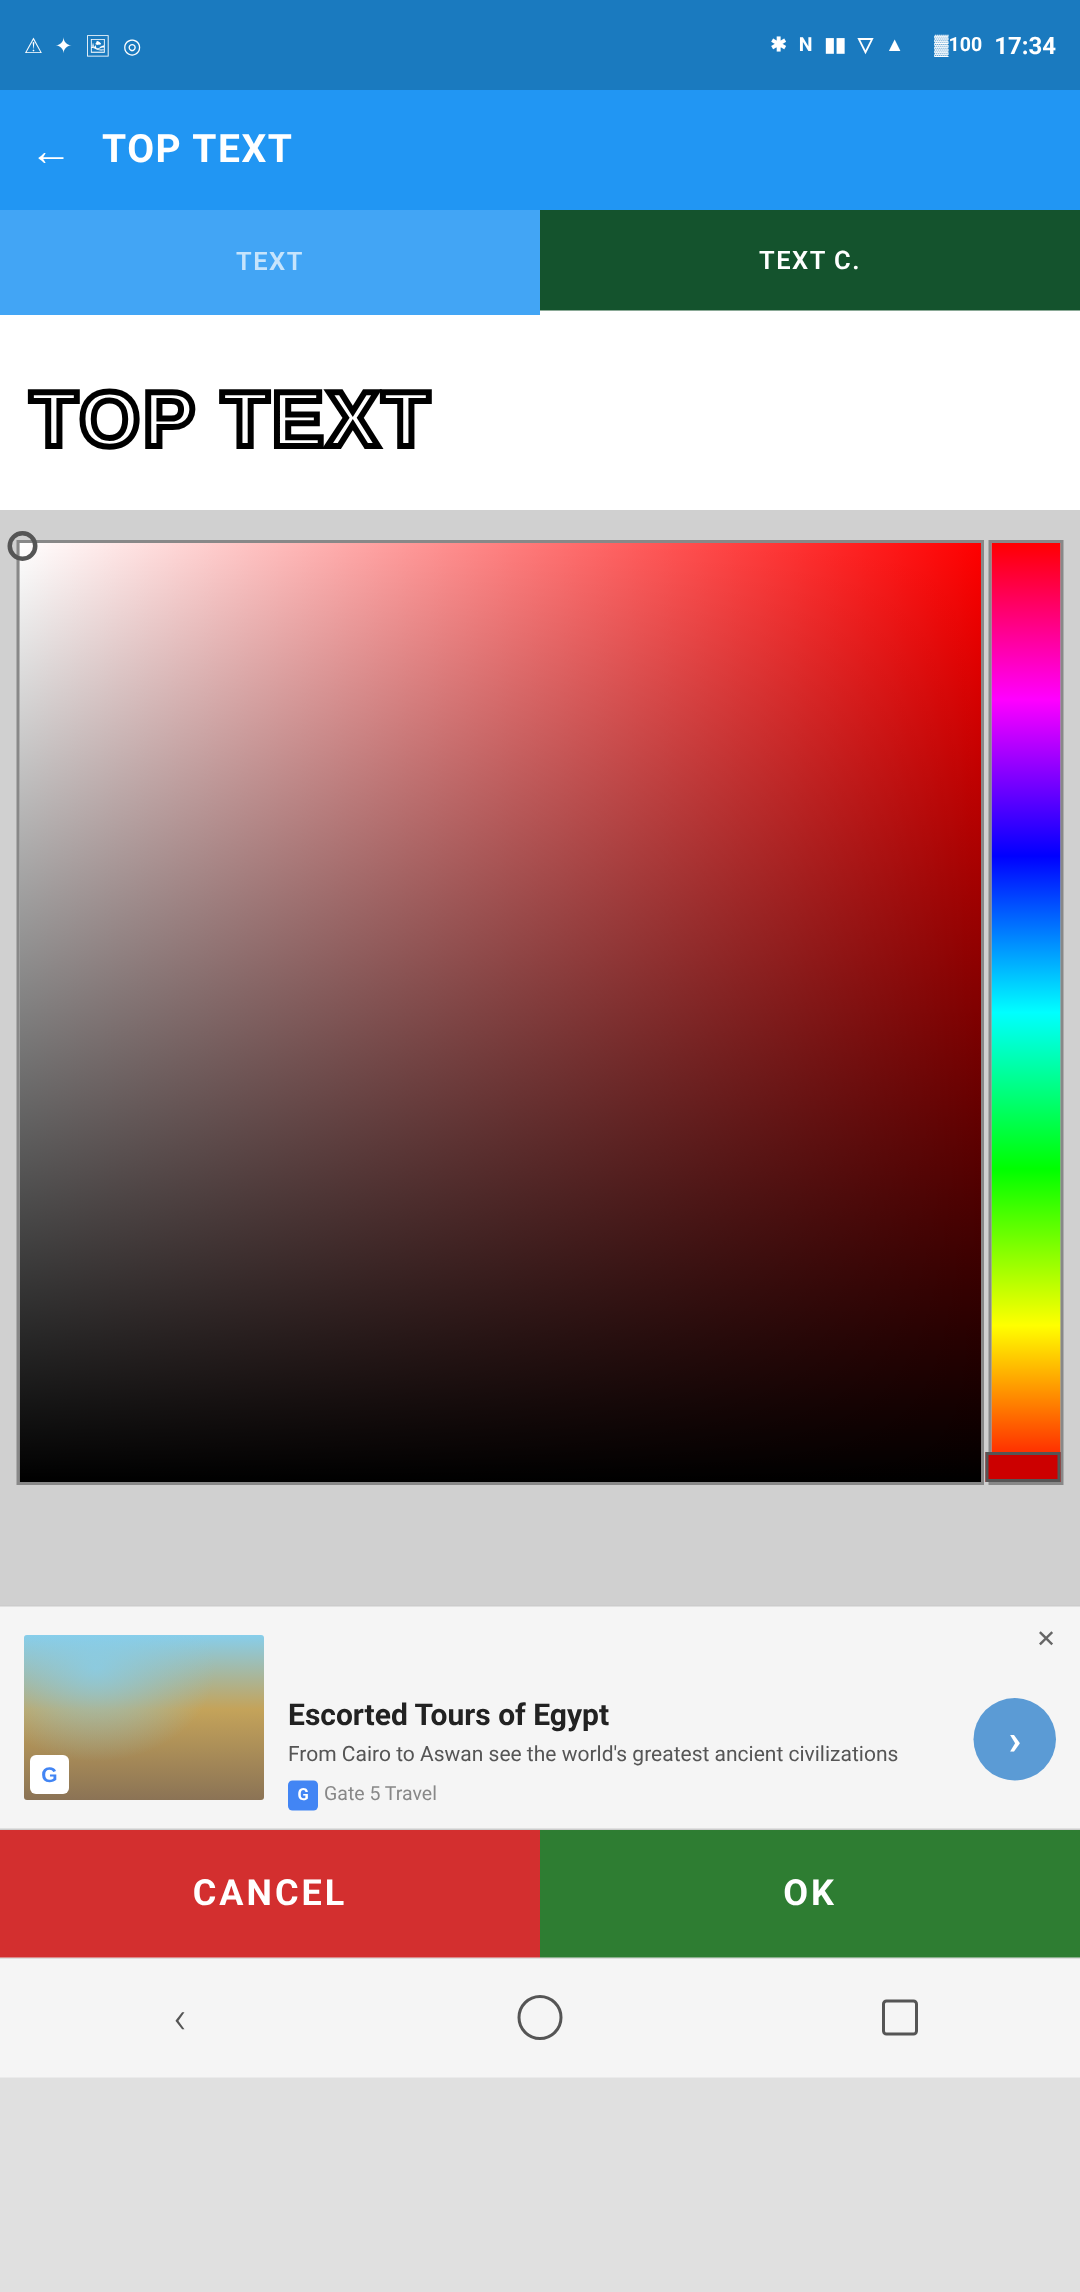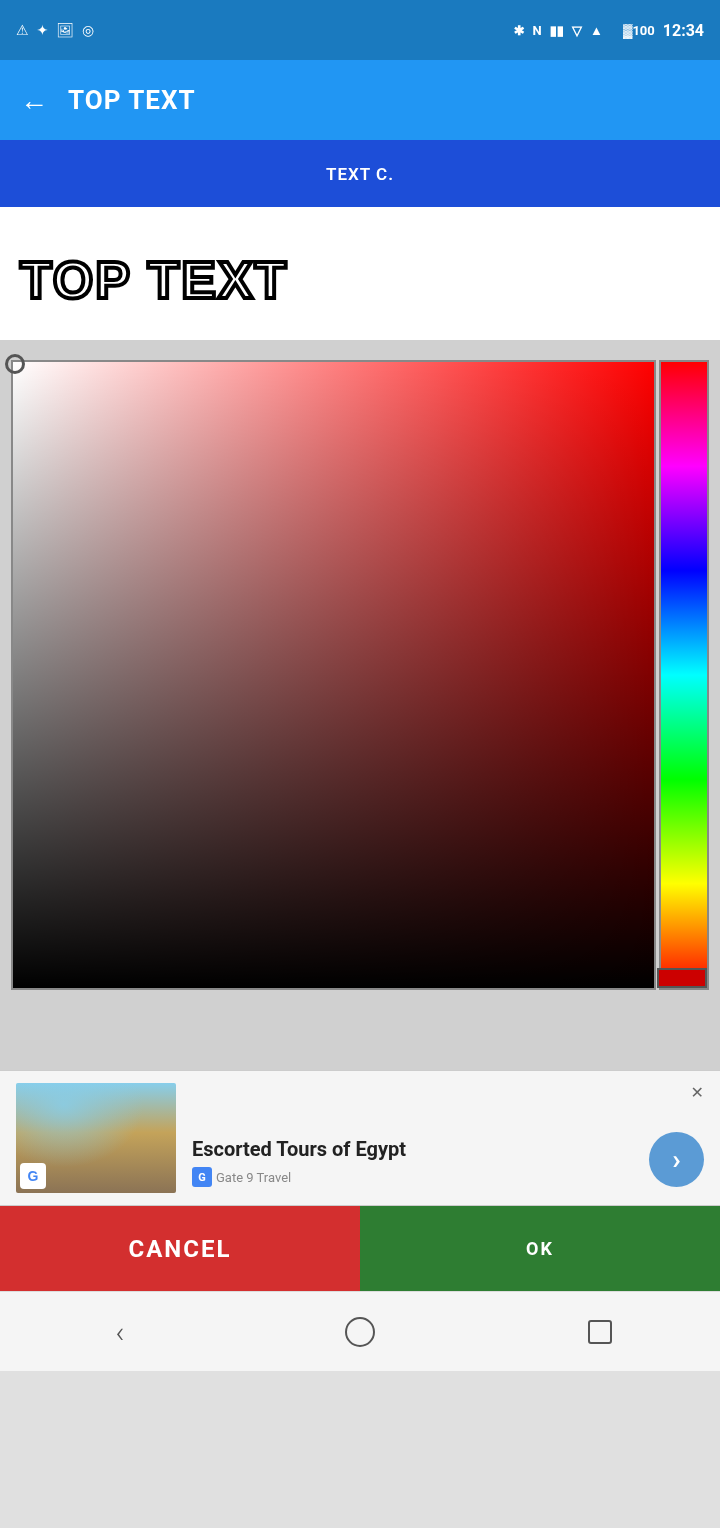--- a/index.html
+++ b/index.html
@@ -58,21 +58,21 @@
       justify-content: center;
       color: white;
       font-size: 17px;
       font-weight: 600;
       letter-spacing: 1px;
       cursor: pointer;
       opacity: 0.7;
       border-bottom: none;
     }
     .tab.active {
-      background: #1d4ed8;
+      background: #14532d;
       opacity: 1;
       border-bottom: 3px solid white;
     }
 
     
     .preview-area {
       width: 720px;
       background: white;
       padding: 30px 20px 20px 20px;
       min-height: 130px;
@@ -276,21 +276,21 @@
       display: flex;
       align-items: center;
       justify-content: center;
       cursor: pointer;
       letter-spacing: 2px;
     }
     .btn-ok {
       flex: 1;
       background: #2e7d32;
       color: white;
-      font-size: 18px;
+      font-size: 24px;
       font-weight: bold;
       display: flex;
       align-items: center;
       justify-content: center;
       cursor: pointer;
       letter-spacing: 2px;
       text-align: center;
     }
 
     
@@ -324,30 +324,31 @@
     <span>🖼</span>
     <span>◎</span>
   </div>
   <div class="status-right">
     <span style="font-size:13px;">✱</span>
     <span style="font-size:13px;">N</span>
     <span style="font-size:13px;">▮▮</span>
     <span style="font-size:13px;">▽</span>
     <span style="font-size:13px;">▲</span>
     <span style="font-size:13px;padding-left:12px;">▓100</span>
-    <span>12:34</span>
+    <span>17:34</span>
   </div>
 </div>
 
 <div class="top-bar">
   <span class="back-arrow">←</span>
   <span class="top-bar-title">TOP TEXT</span>
 </div>
 
 <div class="tabs">
+  <div class="tab">TEXT</div>
   <div class="tab active">TEXT C.</div>
 </div>
 
 <div class="preview-area">
   <span class="preview-text">TOP TEXT</span>
 </div>
 
 <div class="color-picker-area">
   <div class="color-picker-container">
 
@@ -363,23 +364,24 @@
 
 <div class="spacer"></div>
 
 <div class="ad-banner">
   <div class="ad-image">
     <div class="ad-image-content"></div>
     <div class="ad-g-badge">G</div>
   </div>
   <div class="ad-text-area">
     <div class="ad-title">Escorted Tours of Egypt</div>
+    <div class="ad-desc">From Cairo to Aswan see the world's greatest ancient civilizations</div>
     <div class="ad-source">
       <span style="width:20px;height:20px;background:#4285f4;border-radius:3px;display:inline-flex;align-items:center;justify-content:center;color:white;font-size:11px;font-weight:bold;">G</span>
-      <span>Gate 9 Travel</span>
+      <span>Gate 5 Travel</span>
     </div>
   </div>
   <div class="ad-actions">
     <span class="ad-close">✕</span>
     <div class="ad-arrow-btn">
       <span style="font-size:28px; font-weight:bold;">›</span>
     </div>
   </div>
 </div>
 

